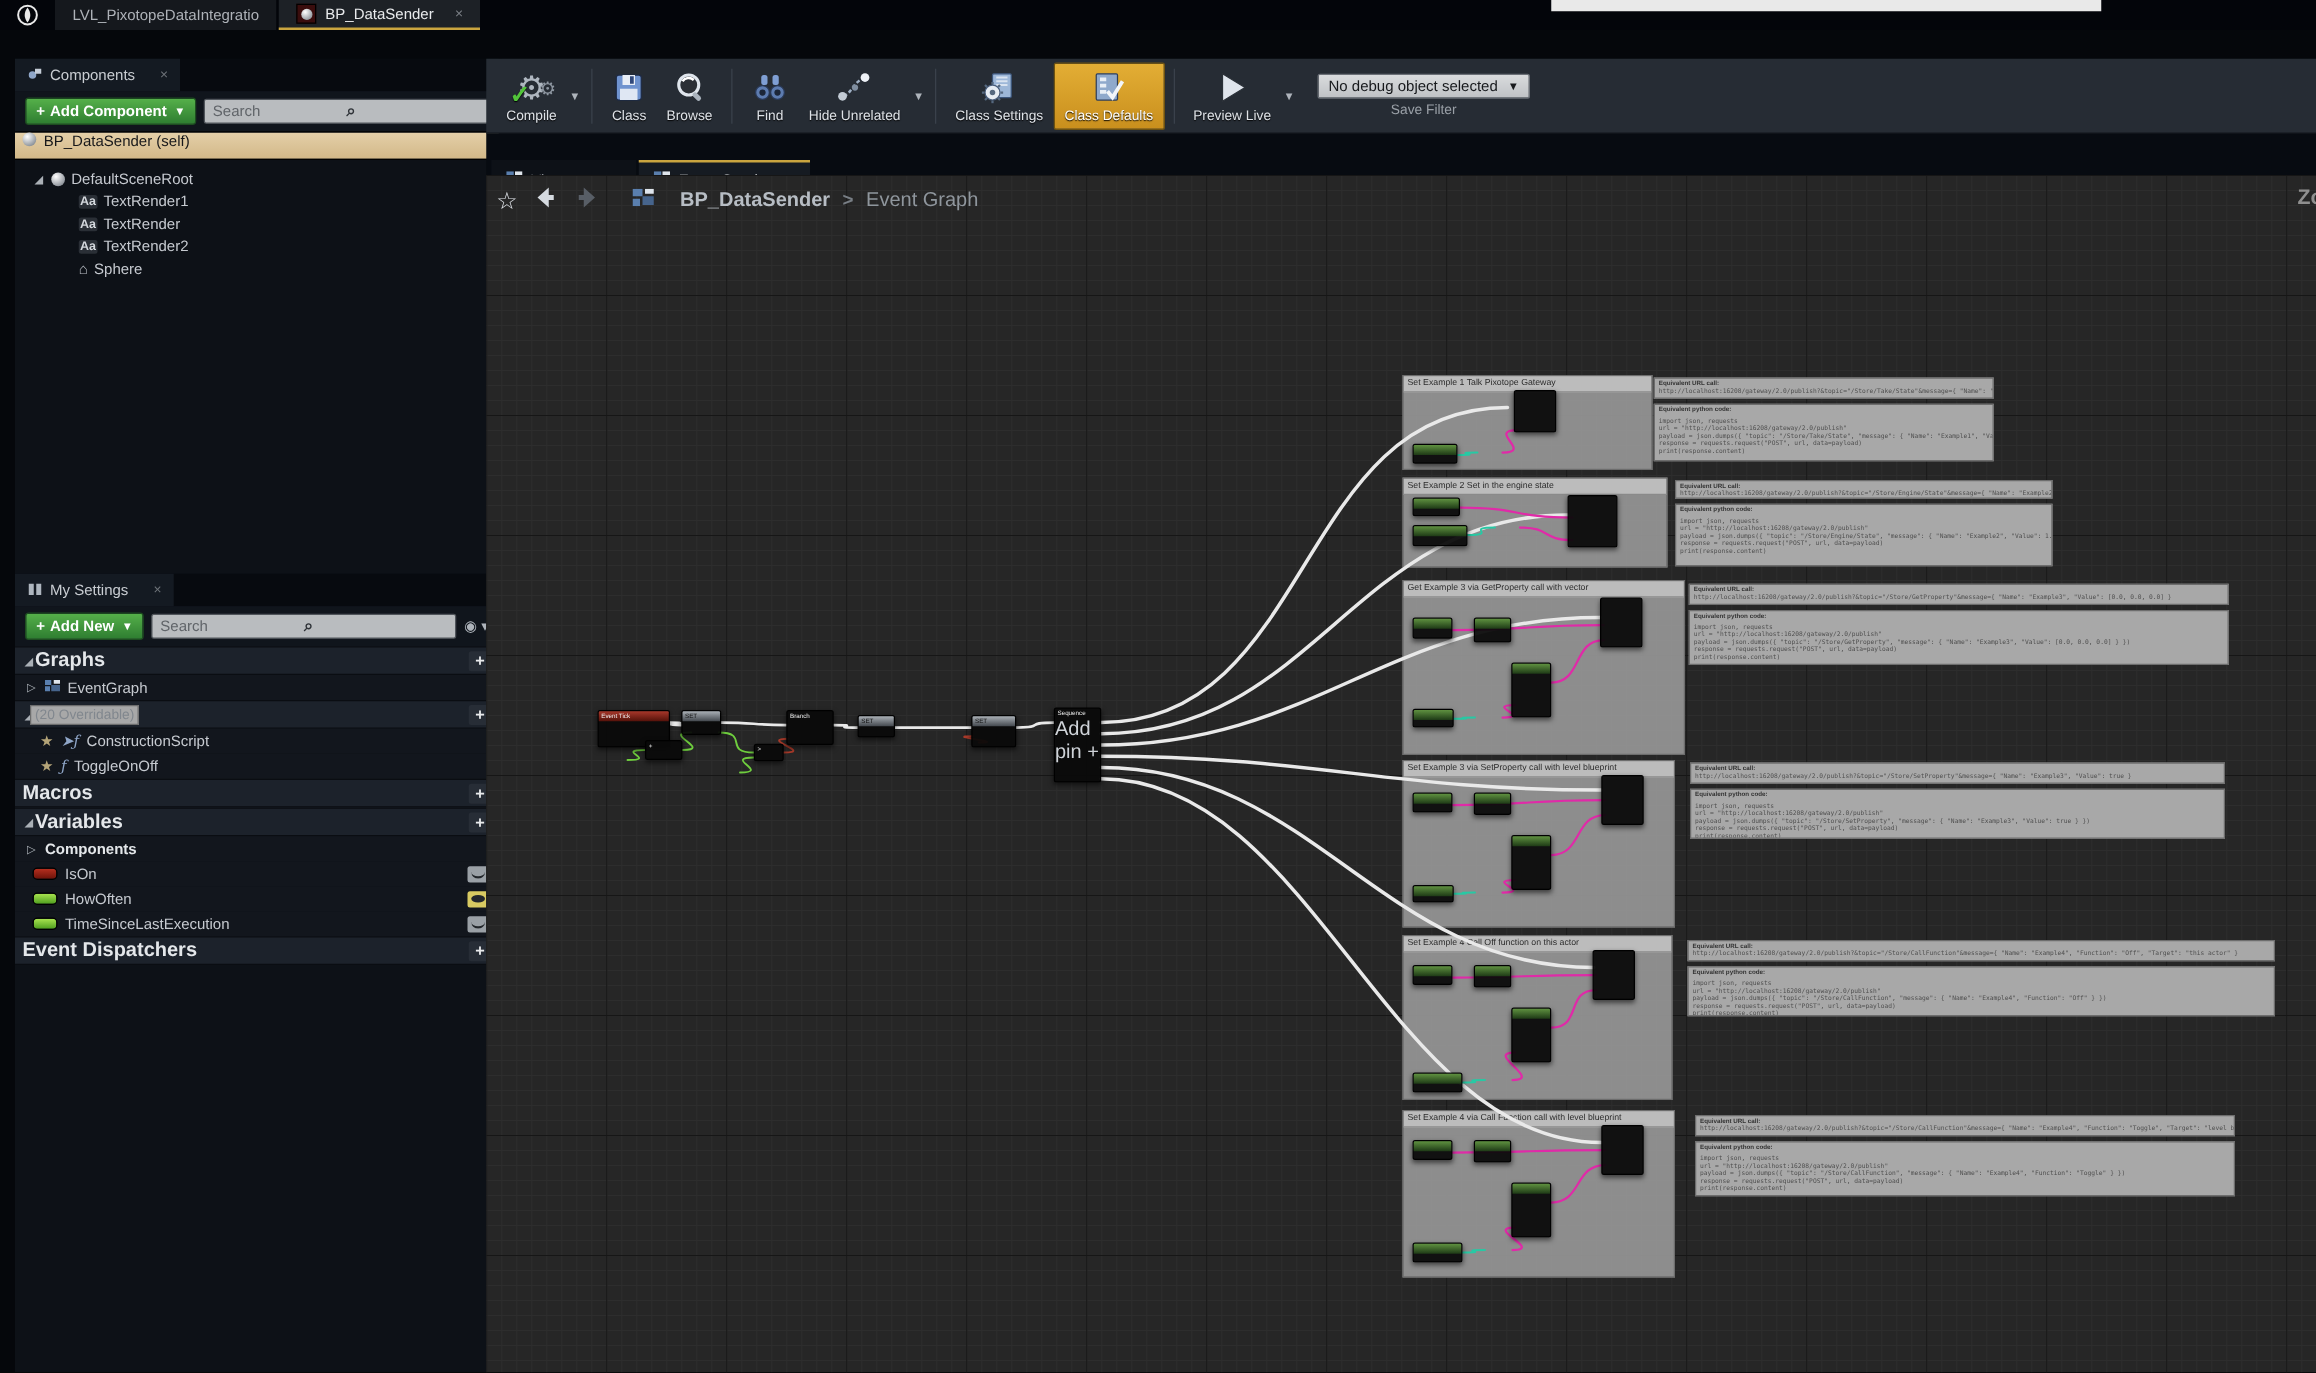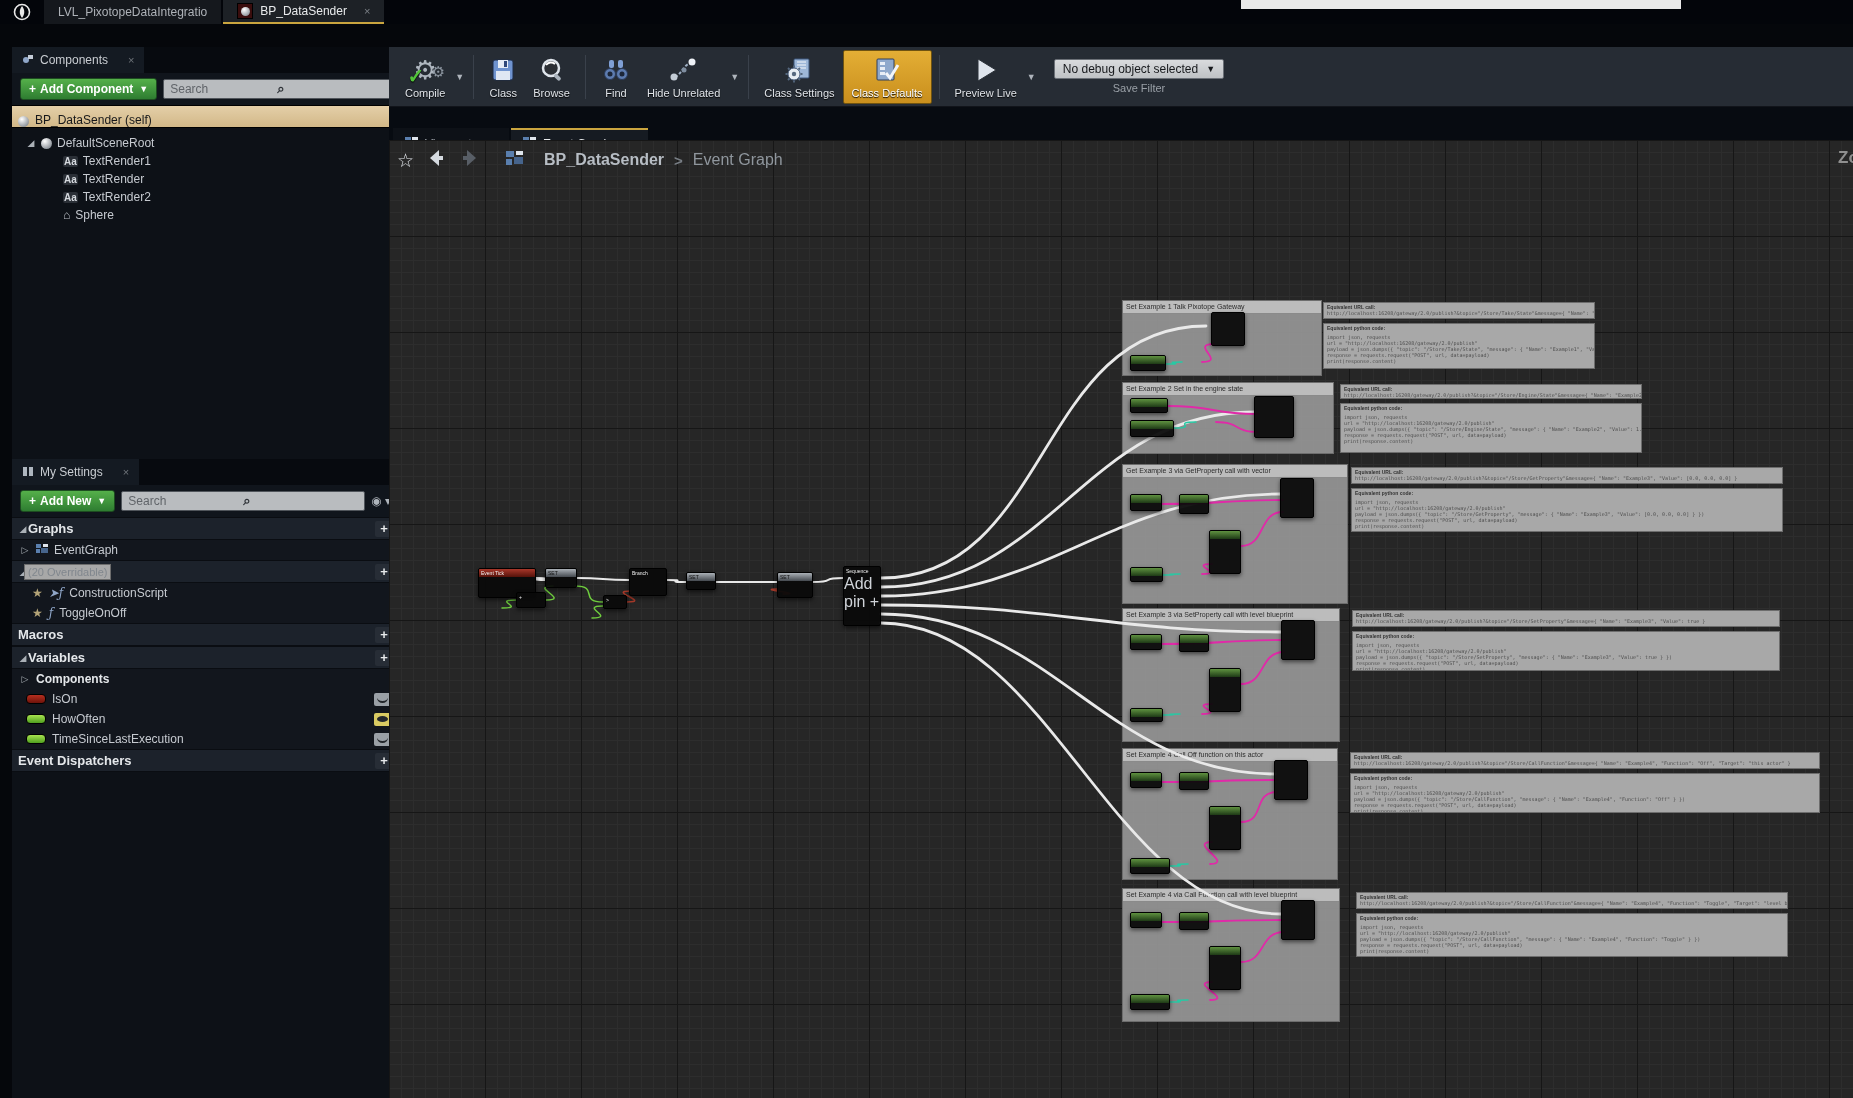--- a/index.html
+++ b/index.html
@@ -24,30 +24,30 @@
   .panel-tabstrip{height:26px;background:#070a0f;display:flex;align-items:stretch;}
   .panel-tab{display:flex;align-items:center;gap:6px;background:#141a22;padding:0 10px;font-size:12px;color:#c9cdd2;}
   .panel-tab .tclose{color:#6f747a;font-size:11px;margin-left:14px;}
   .addrow{height:32px;display:flex;align-items:center;gap:6px;padding:0 8px;background:#10151c;}
   .greenbtn{display:flex;align-items:center;gap:4px;background:linear-gradient(#55b04a,#2e7d31);border:1px solid #1d4d20;border-radius:3px;color:#fff;font-weight:bold;font-size:12px;padding:3px 8px;white-space:nowrap;}
   .greenbtn .plus{font-weight:bold;}
   .greenbtn .caret{font-size:9px;margin-left:2px;}
   .searchbox{flex:1;height:18px;background:#b9bcbf;border:1px solid #50555b;border-radius:2px;display:flex;align-items:center;padding:0 6px;color:#5c6océ;}
   .searchbox span{flex:1;font-size:12px;color:#606469;}
   .searchbox .mag{color:#2e3237;font-size:13px;font-weight:bold;transform:rotate(0deg);}
-  .selfrow{height:21px;background:linear-gradient(#e4cfa8,#d2b888);display:flex;align-items:flex-end;gap:6px;padding:0 6px;color:#17181a;font-size:12px;border-top:1px solid #000;border-bottom:1px solid #000;}
+  .selfrow{height:21px;background:linear-gradient(#e4cfa8,#d2b888);display:flex;align-items:flex-start;gap:6px;padding:0 6px;color:#17181a;font-size:12px;border-top:1px solid #000;border-bottom:1px solid #000;}
   .treerow{height:18px;display:flex;align-items:center;gap:5px;font-size:12px;color:#c6cad0;}
   .exp{width:10px;color:#aab0b6;font-size:9px;text-align:center;}
   .aaicon{font-size:10px;color:#d4d8dd;background:#2a2f36;border-radius:2px;padding:0 1px;font-weight:bold;text-align:right;}
   .ballicon{width:11px;height:11px;border-radius:50%;background:radial-gradient(circle at 35% 30%,#fff,#8d939a 75%);display:inline-block;}
   .meshicon{color:#b9bec5;font-size:12px;}
   
   #mybp{position:absolute;left:0;top:412px;width:387px;}
   .sect-hdr{height:21px;background:#1c222b;display:flex;align-items:center;padding:0 6px;border-top:1px solid #0a0d12;border-bottom:1px solid #0a0d12;}
-  .sect-hdr .lbl{font-size:13px;font-weight:bold;color:#e4e7ea;}
+  .sect-hdr .lbl{font-size:16px;font-weight:bold;color:#e4e7ea;}
   .sect-hdr .note{font-size:11px;color:#81878e;margin-left:6px;}
   .sect-hdr .plusbtn{margin-left:auto;width:18px;height:16px;background:#272d36;border-radius:2px;color:#e8eaec;font-weight:bold;font-size:13px;line-height:16px;text-align:center;}
   .bp-row{height:20px;display:flex;align-items:center;gap:6px;padding:0 8px;font-size:12px;color:#c6cad0;background:#12161d;}
   .staricon{color:#b4a478;font-size:12px;}
   .fnicon{color:#8fa6c8;font-style:italic;font-family:"DejaVu Serif",serif;font-size:12px;}
   .pillvar{width:18px;height:8px;border-radius:4px;border:1px solid #000;}
   .pillvar.green{background:linear-gradient(#a8e34f,#4f9f1f);}
   .pillvar.red{background:linear-gradient(#b62f1f,#6e130a);}
   .eyebtn{margin-left:auto;width:17px;height:13px;border-radius:2px;background:#9aa0a6;position:relative;}
   .eyebtn.closed::after{content:"";position:absolute;left:3px;right:3px;top:3px;height:5px;border-bottom:2px solid #22262b;border-radius:0 0 6px 6px;}

